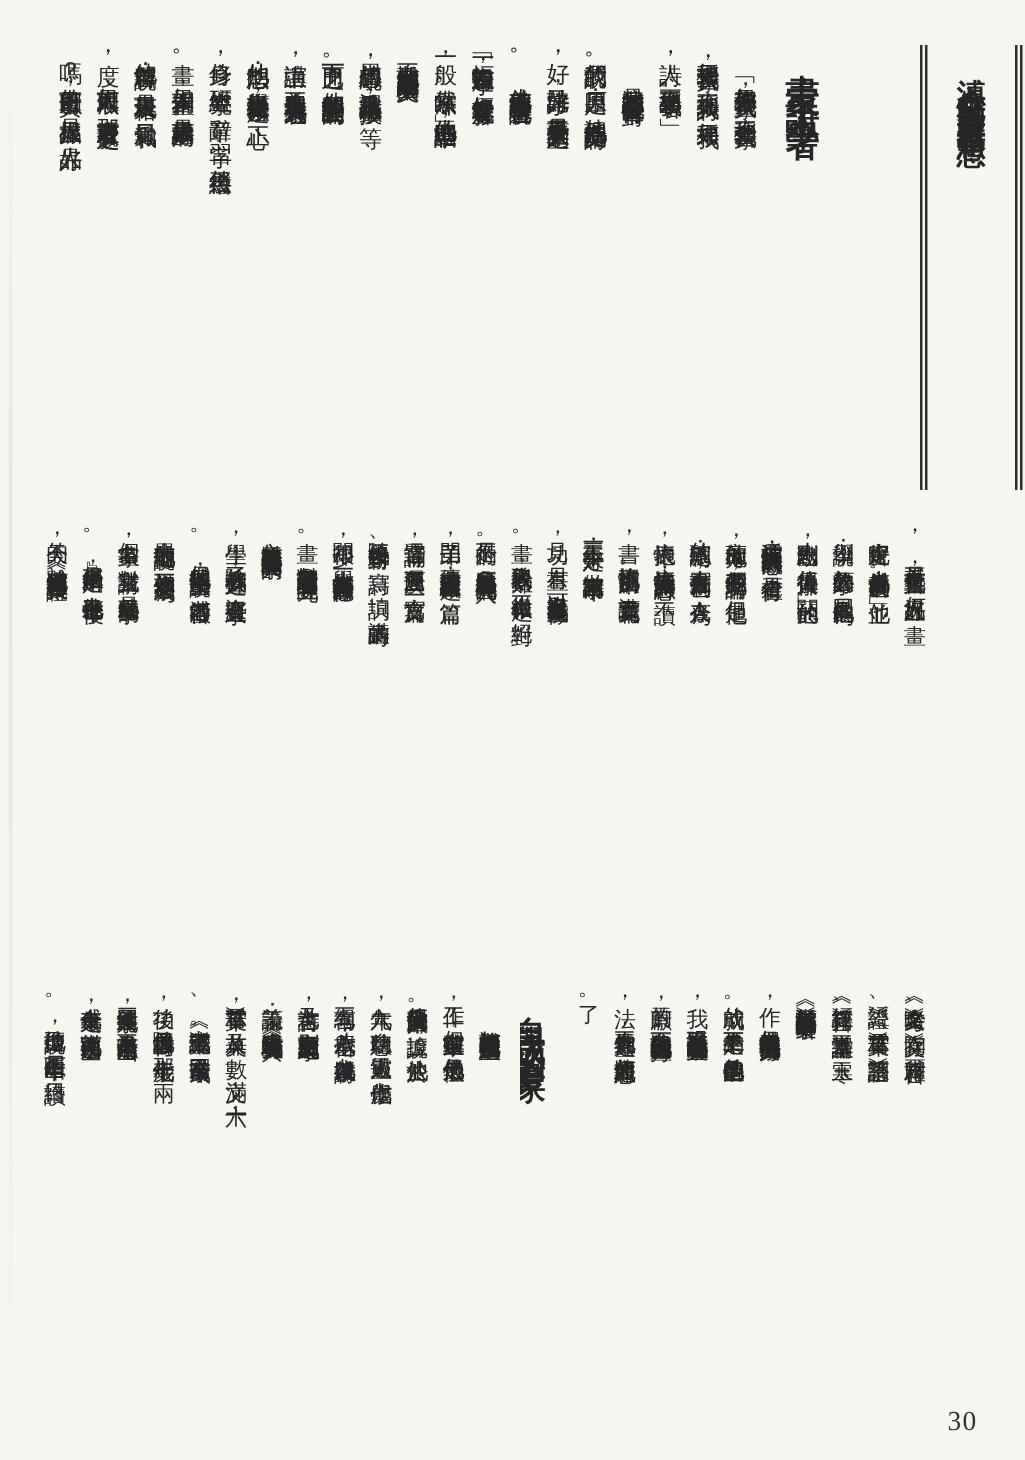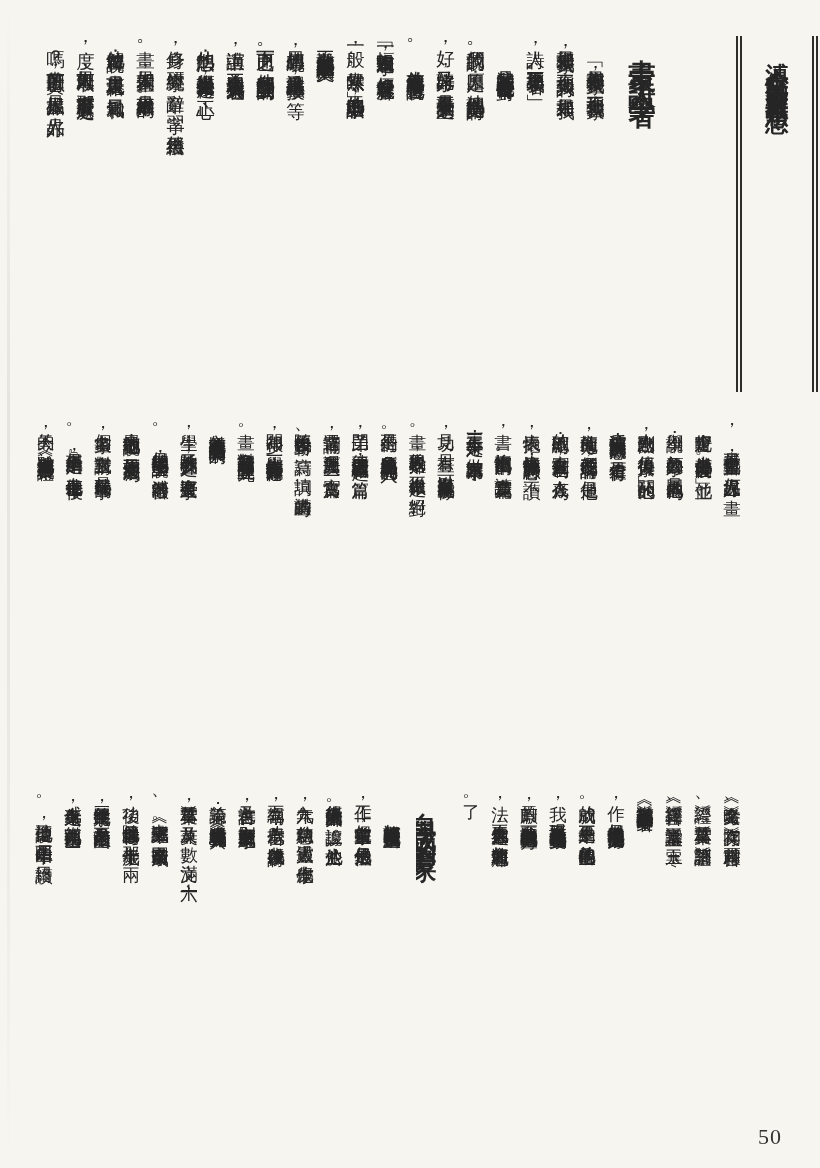--- a/index.html
+++ b/index.html
@@ -114,15 +114,15 @@
       <div class="vcol">。』但是所不幸的是，在他去世已十年後</div>
       <div class="vcol">的今天，雖然他寫過《四書經義集證》、</div>
     </div>
 
   <div class="band band-3">
     <div class="col-group"><div class="vcol">《金文考略》、《陶文存》、《爾雅釋言</div><div class="vcol">經證》、《華林雪葉》、《慈訓纂證》、</div><div class="vcol">《經籍擇言》、《寒玉堂論畫》、《寒玉</div><div class="vcol">堂類稿》與《詩文集》等二十餘本文學著</div><div class="vcol">作，但是他的畫名仍掩沒了他在文學方面</div><div class="vcol">的成就。更不幸的是，曾爲他的學生的</div><div class="vcol">我，現在又不討論他所最重視的在文學上</div><div class="vcol">的貢獻，而偏要談論他的畫與他的教畫方</div><div class="vcol">法，真不知他在天之靈，將會如何地悲痛</div><div class="vcol">了。</div></div>
     <div class="h2">自學成功的畫家</div>
     <div class="col-group"><div class="vcol">　無論溥老師如何輕視他自己在繪畫上的</div><div class="vcol">工作，但在前輩畫家中，他仍然是一位最</div><div class="vcol">值得受人敬重的大師。據說：他生於一八</div><div class="vcol">九六年，自幼聰慧，靈敏過人。七歲學作</div><div class="vcol">五言絕句，八歲學七言；九歲以後學律詩</div><div class="vcol">及七言古詩，文章則由短文以至七百字經</div><div class="vcol">義策論；十歲時還學過馳馬打獵（見其《</div><div class="vcol">華林雪葉》），兼及英、數、滿文。十六</div><div class="vcol">、七歲讀完《十三經》。辛亥國民革命成</div><div class="vcol">功後，他隨母移居青島，那年十七歲。兩</div><div class="vcol">三年後遷回北京，不久又奉母命隱居西山</div><div class="vcol">戒台寺十年之久，從此自稱「西山逸士」</div><div class="vcol">。據他自己說，隱居西山十年中，終日讀</div></div>
   </div>
 
-  <div class="page-number">50</div>
+  <div class="page-number">30</div>
 
 </div>
 
 </body></html>

